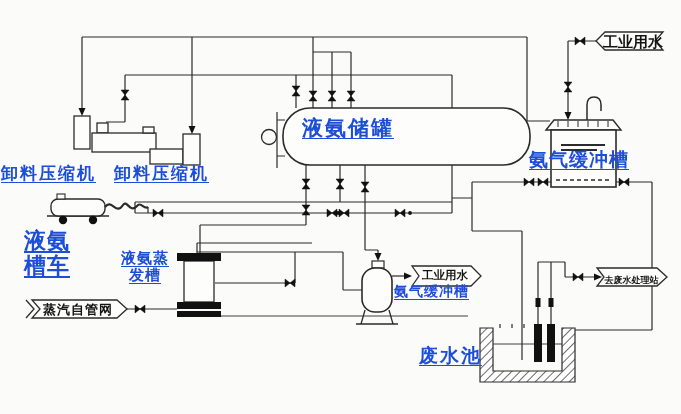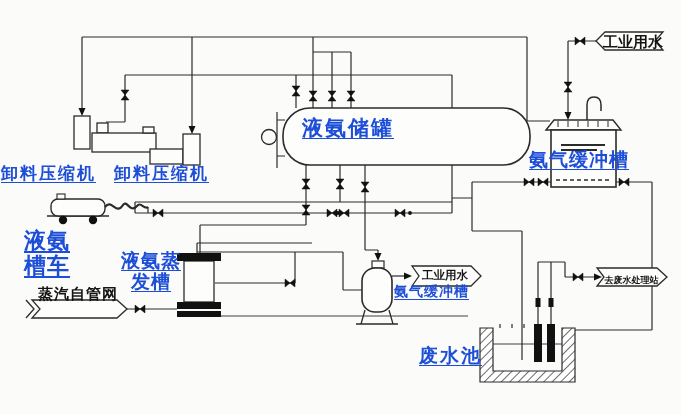--- a/index.html
+++ b/index.html
@@ -200,34 +200,34 @@
   <div class="lbl" style="left:1px;top:164px;font-size:17px;letter-spacing:2px;">卸料压缩机</div>
 
   <div class="lbl" style="left:114px;top:164px;font-size:17px;letter-spacing:2px;">卸料压缩机</div>
 
   <div class="lbl" style="left:24px;top:229px;font-size:22px;letter-spacing:1px;">
     <span class="ln">液氨</span>
     <span class="ln">槽车</span>
   </div>
 
 
-  <div class="lbl" style="left:121px;top:250px;font-size:19px;letter-spacing:1px;text-align:center;">
+  <div class="lbl" style="left:121px;top:250px;font-size:15px;letter-spacing:1px;text-align:center;">
     <span class="ln">液氨蒸</span>
     <span class="ln">发槽</span>
   </div>
 
   <div class="lbl" style="left:302px;top:117px;font-size:21px;letter-spacing:2px;">液氨储罐</div>
 
   <div class="lbl" style="left:529px;top:149px;font-size:19px;letter-spacing:1px;">氨气缓冲槽</div>
 
   <div class="lbl" style="left:394px;top:284px;font-size:14px;letter-spacing:1px;">氨气缓冲槽</div>
 
   <div class="lbl" style="left:419px;top:345px;font-size:19px;letter-spacing:2px;">废水池</div>
 
-  <div class="flag-txt" style="left:38px;top:287px;width:80px;font-size:15px;letter-spacing:1px;">蒸汽自管网</div>
+  <div class="flag-txt" style="left:38px;top:303px;width:80px;font-size:13px;letter-spacing:1px;">蒸汽自管网</div>
 
   <div class="flag-txt" style="left:603px;top:35px;width:52px;font-size:15px;">工业用水</div>
 
   <div class="flag-txt" style="left:420px;top:270px;width:50px;font-size:11.5px;">工业用水</div>
 
   <div class="flag-txt" style="left:604px;top:276px;width:55px;font-size:9px;">去废水处理站</div>
 
 </div>
 
 </body></html>

